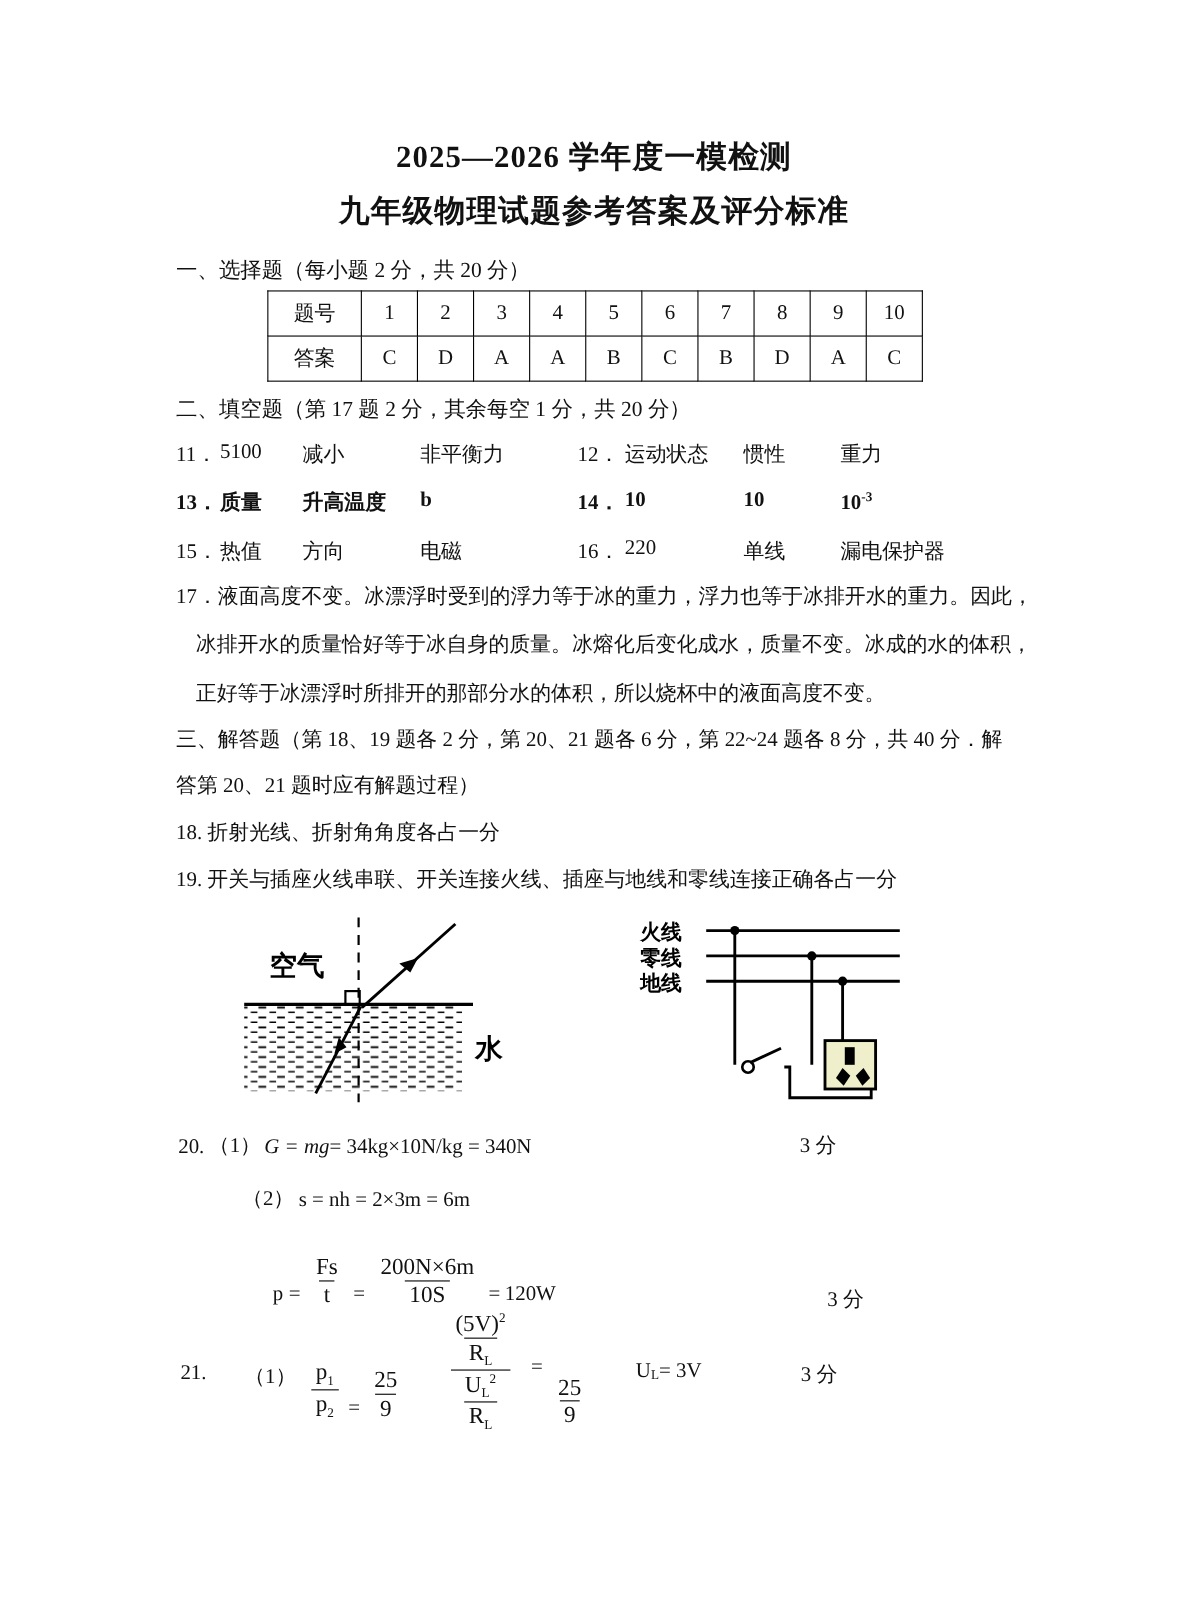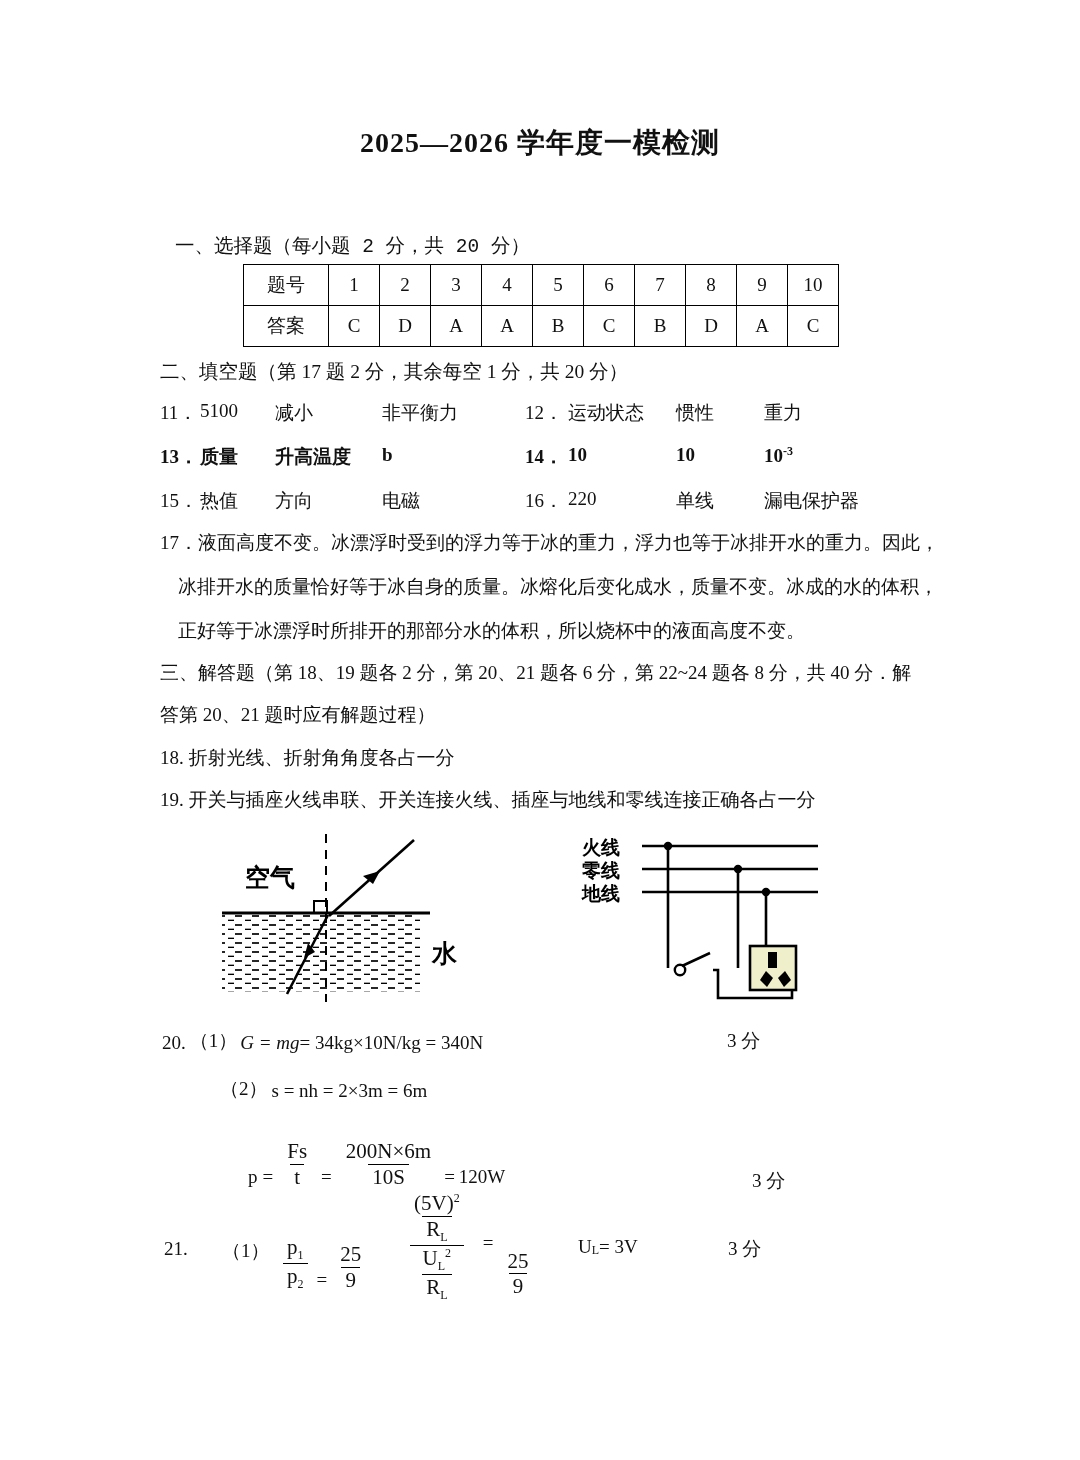--- a/index.html
+++ b/index.html
@@ -124,22 +124,23 @@
     font-size: 19px;
     white-space: nowrap;
   }
 </style>
 </head>
 <body>
 
 <div class="page">
 
   <div class="title-1">2025—2026 学年度一模检测</div>
-
-  <div class="sect-head" style="left:175px; top:232px;font-family:Liberation Mono, monospace;">一、选择题（每小题 2 分，共 20 分）</div>
+  <div class="title-2">九年级物理试题参考答案及评分标准</div>
+
+  <div class="sect-head" style="left:160px; top:232px;">一、选择题（每小题 2 分，共 20 分）</div>
 
   <table class="ans-table">
     <tbody>
         <tr>
       <td class="head-cell">题号</td>
       <td>1</td>
       <td>2</td>
       <td>3</td>
       <td>4</td>
       <td>5</td>

